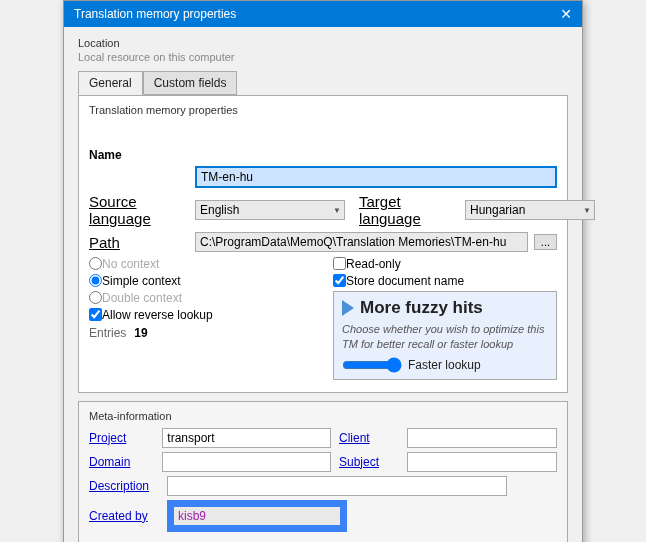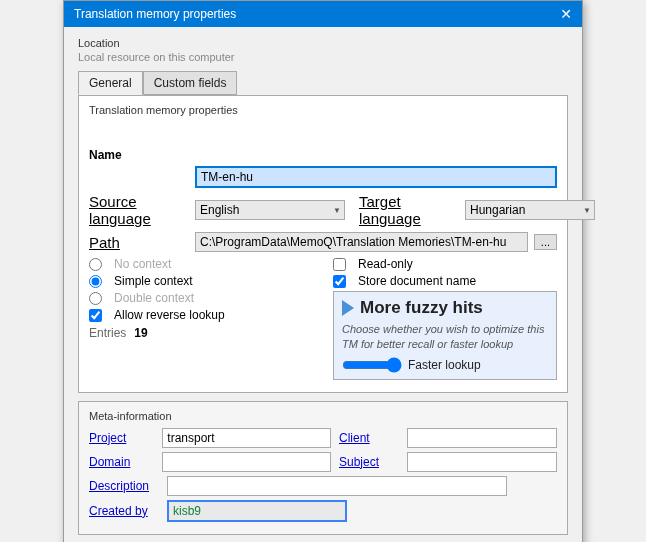--- a/index.html
+++ b/index.html
@@ -154,22 +154,22 @@
       margin-bottom: 4px;
     }
     .left-options {
       flex: 1;
     }
     .right-options {
       flex: 1;
     }
     .radio-row, .checkbox-row {
       display: flex;
-      align-items: center;
-      gap: 12px;
+      align-items: flex-start;
+      gap: 0;
       margin-bottom: 3px;
       font-size: 12px;
     }
     .radio-row input, .checkbox-row input {
       margin: 0;
     }
     .entries-row {
       display: flex;
       align-items: center;
       gap: 8px;
@@ -253,25 +253,25 @@
       color: #0000cc;
     }
     .meta-input {
       border: 1px solid #aaa;
       padding: 2px 4px;
       font-size: 12px;
       background: #fff;
       width: 180px;
     }
     .meta-input-disabled {
-      border: 2px solid #3b82f6;
+      border: 7px solid #3b82f6;
       padding: 2px 4px;
       font-size: 12px;
       background: #e9e9e9;
-      color: #15803d;
+      color: #a21caf;
       width: 180px;
     }
     .meta-right {
       display: flex;
       align-items: center;
       gap: 8px;
     }
     .meta-right-label {
       width: 60px;
       font-size: 12px;

